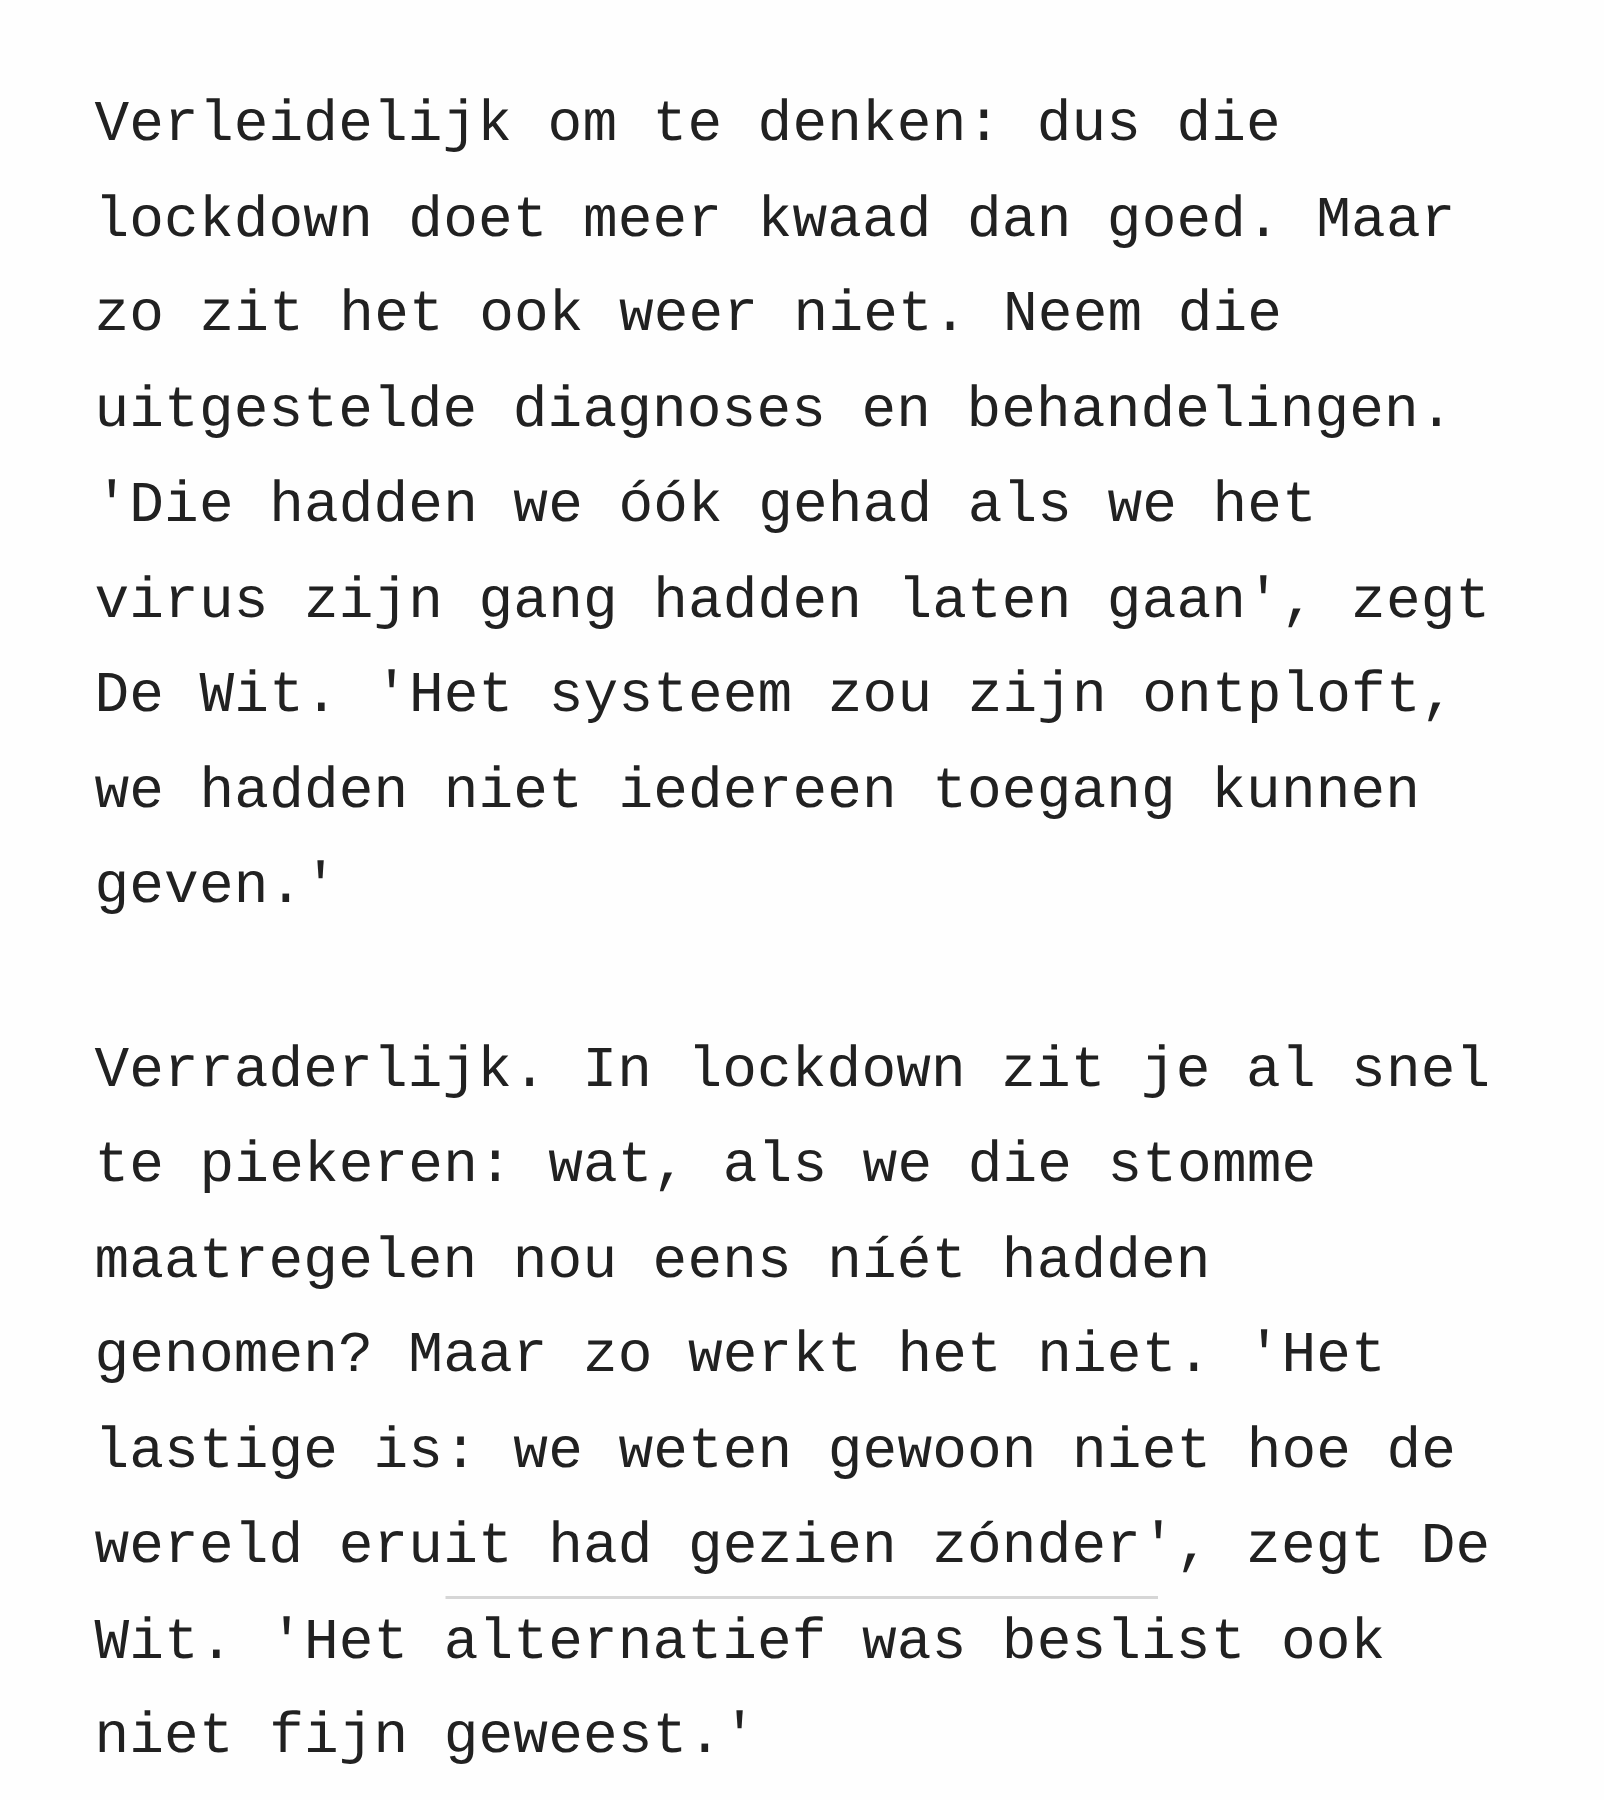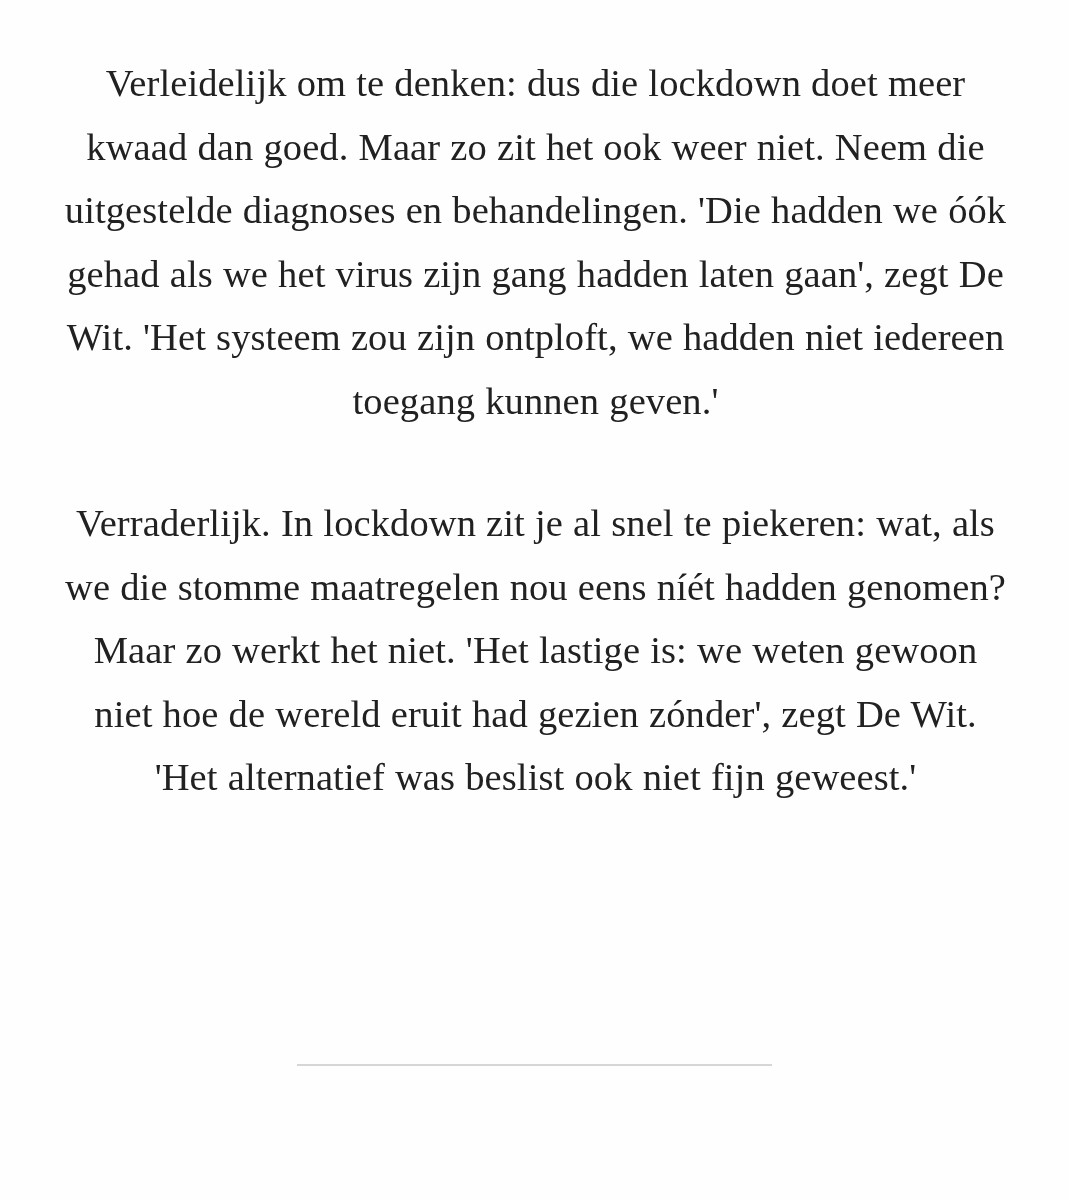--- a/index.html
+++ b/index.html
@@ -26,22 +26,23 @@
     top: 52px;
     width: 945px;
   }
   .paragraph {
     margin: 0 0 59px 0;
     font-size: 38.5px;
     line-height: 63.5px;
     color: #212121;
     letter-spacing: 0.1px;
     word-spacing: 0.4px;
-    text-align: center;
+    text-align: left;
     font-weight: 400;
+    font-family: Liberation Mono, monospace;
     -webkit-font-smoothing: antialiased;
   }
   .paragraph:last-of-type {
     margin-bottom: 0;
   }
   .section-divider {
     position: absolute;
     left: 297px;
     top: 1056px;
     width: 475px;

